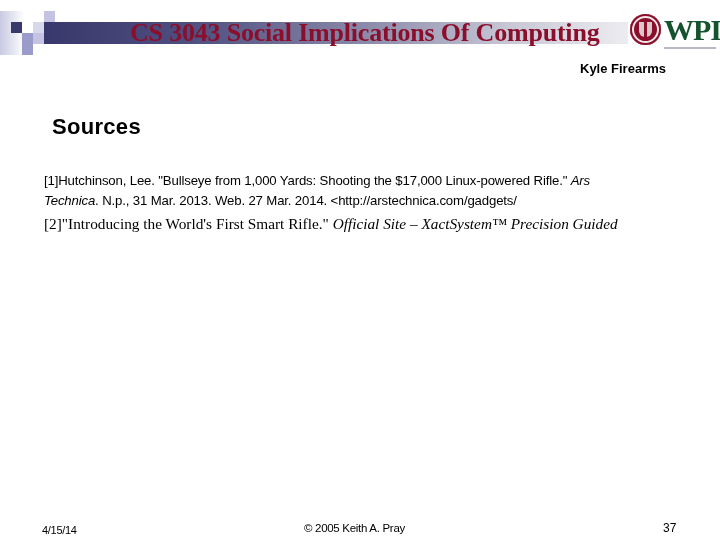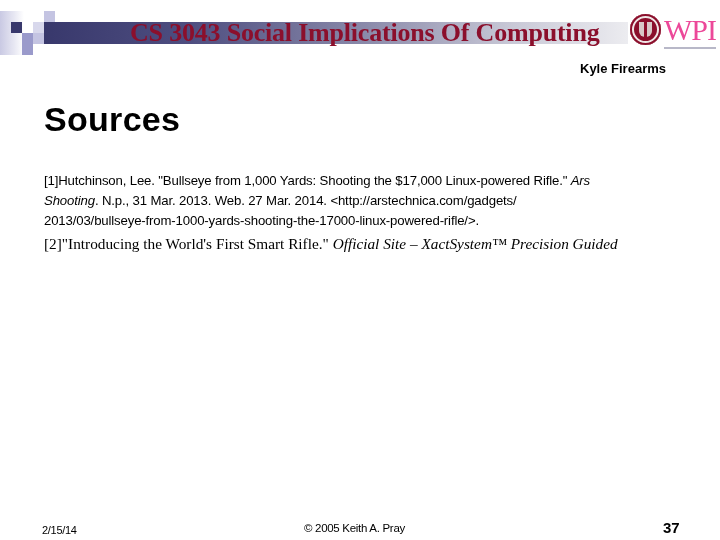--- a/index.html
+++ b/index.html
@@ -81,24 +81,24 @@
       content: "";
       position: absolute;
       left: 5px; top: 0;
       width: 3px; height: 15px;
       background: #8b0f2c;
     }
     .wpi-text {
       position: absolute;
       left: 36px; top: 0px;
       font-family: "Liberation Serif", serif;
-      font-weight: normal;
+      font-weight: bold;
       font-size: 30px;
       line-height: 34px;
-      color: #ec4899;
+      color: #14532d;
       letter-spacing: -1px;
       text-align: center;
     }
     .logo-underline {
       position: absolute;
       left: 36px; top: 34px;
       width: 52px; height: 2px;
       background: #b8b8c8;
     }
 
@@ -109,23 +109,23 @@
       font-weight: bold;
       font-size: 13px;
       line-height: 16px;
       white-space: nowrap;
     }
     .page-title {
       position: absolute;
       left: 44px; top: 86px;
       font-family: "Liberation Sans", sans-serif;
       font-weight: bold;
-      font-size: 34px;
+      font-size: 22px;
       line-height: 44px;
-      margin: 0;
+      margin: 8px;
       letter-spacing: 0.3px;
     }
 
     .refs {
       position: absolute;
       left: 44px; top: 160px;
       width: 640px;
     }
     .ref {
       margin: 0;
@@ -160,22 +160,22 @@
       left: 304px; top: 510px;
       font-size: 11.5px;
       line-height: 14px;
       font-family: "Liberation Sans", sans-serif;
       letter-spacing: -0.3px;
       white-space: nowrap;
     }
     .footer-page {
       position: absolute;
       left: 663px; top: 510px;
-      font-size: 15px;
-      font-weight: bold;
+      font-size: 12px;
+      font-weight: normal;
       line-height: 14px;
       font-family: "Liberation Sans", sans-serif;
     }
   </style>
 </head>
 <body>
 
 <div class="slide">
 
   <div class="left-fade"></div>
@@ -197,24 +197,23 @@
     <div class="logo-underline"></div>
   </div>
 
   <div class="author">Kyle Firearms</div>
 
   <h1 class="page-title">Sources</h1>
 
   <div class="refs">
     <p class="ref sans">
       <span class="line"><span>[1]Hutchinson, Lee. "Bullseye from 1,000 Yards: Shooting the $17,000 Linux-powered Rifle." </span><i>Ars</i></span>
-      <span class="line"><i>Shooting</i><span>. N.p., 31 Mar. 2013. Web. 27 Mar. 2014. &lt;http://arstechnica.com/gadgets/</span></span>
-      <span class="line"><span>2013/03/bullseye-from-1000-yards-shooting-the-17000-linux-powered-rifle/&gt;.</span></span>
+      <span class="line"><i>Technica</i><span>. N.p., 31 Mar. 2013. Web. 27 Mar. 2014. &lt;http://arstechnica.com/gadgets/</span></span>
     </p>
     <p class="ref serif">
       <span class="line"><span>[2]"Introducing the World's First Smart Rifle." </span><i>Official Site – XactSystem™ Precision Guided</i></span>
     </p>
   </div>
 
-  <div class="footer-date">2/15/14</div>
+  <div class="footer-date">4/15/14</div>
   <div class="footer-copy">© 2005 Keith A. Pray</div>
   <div class="footer-page">37</div>
 </div>
 
 </body></html>

